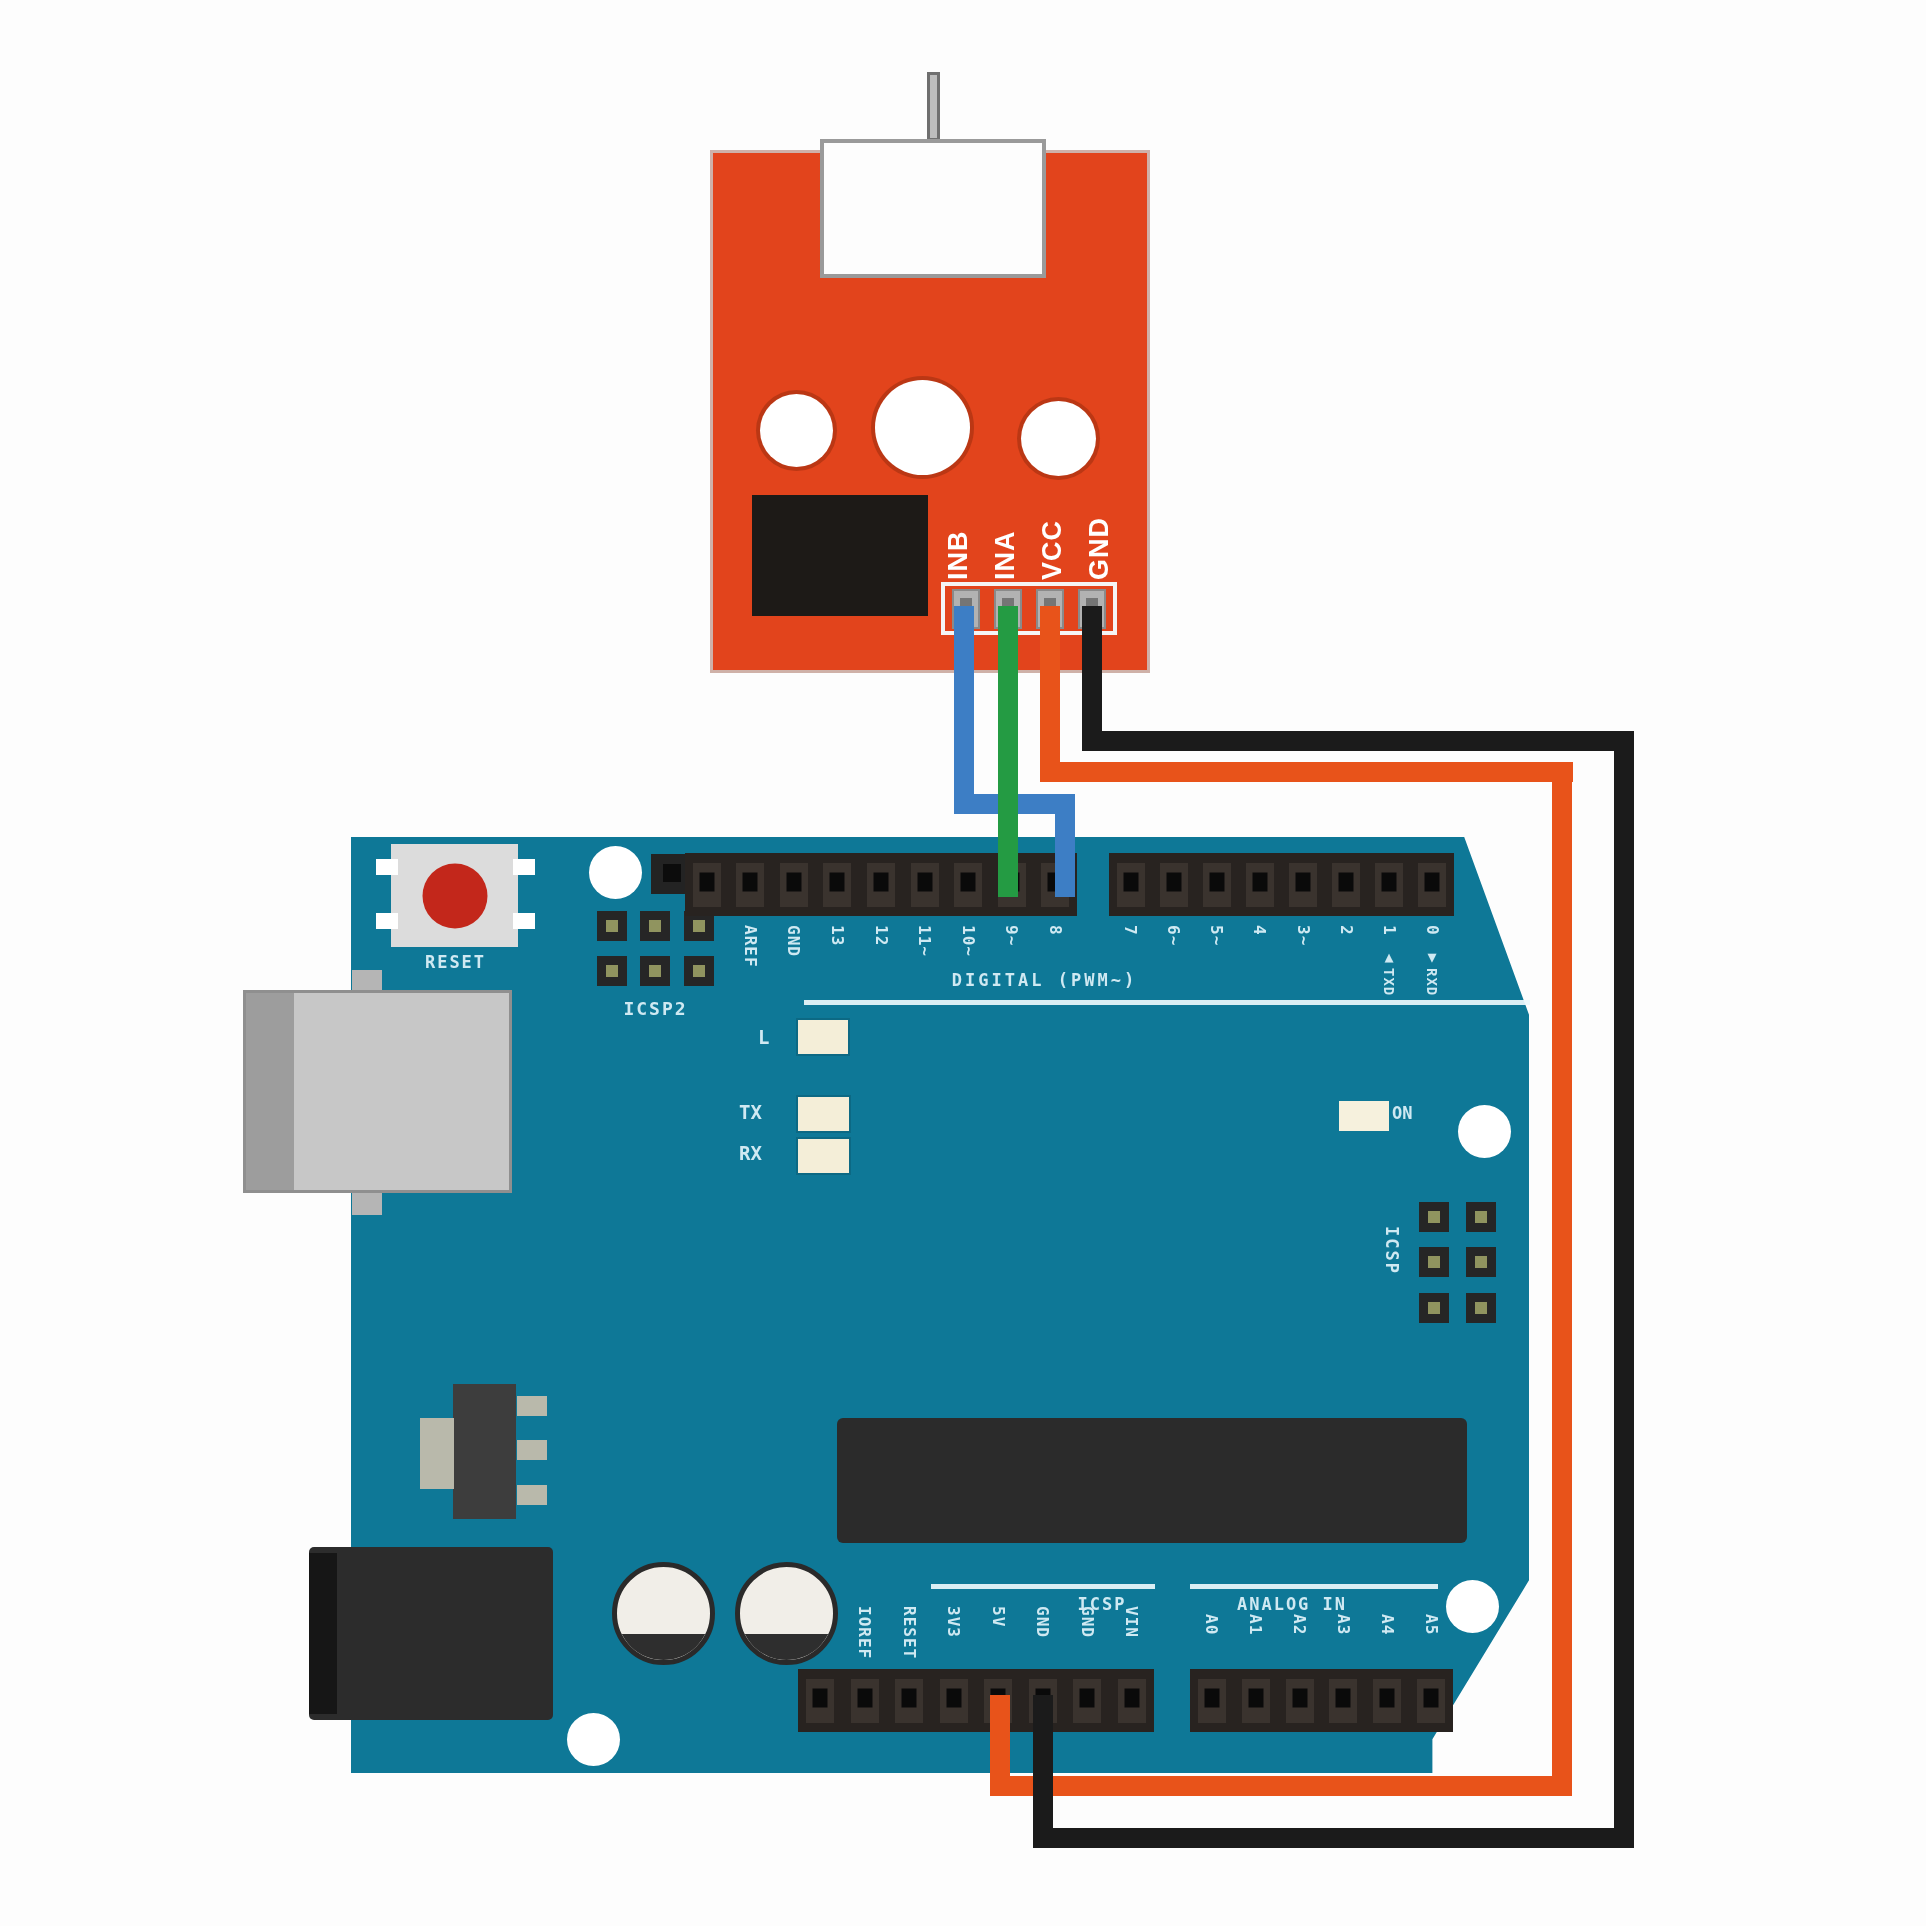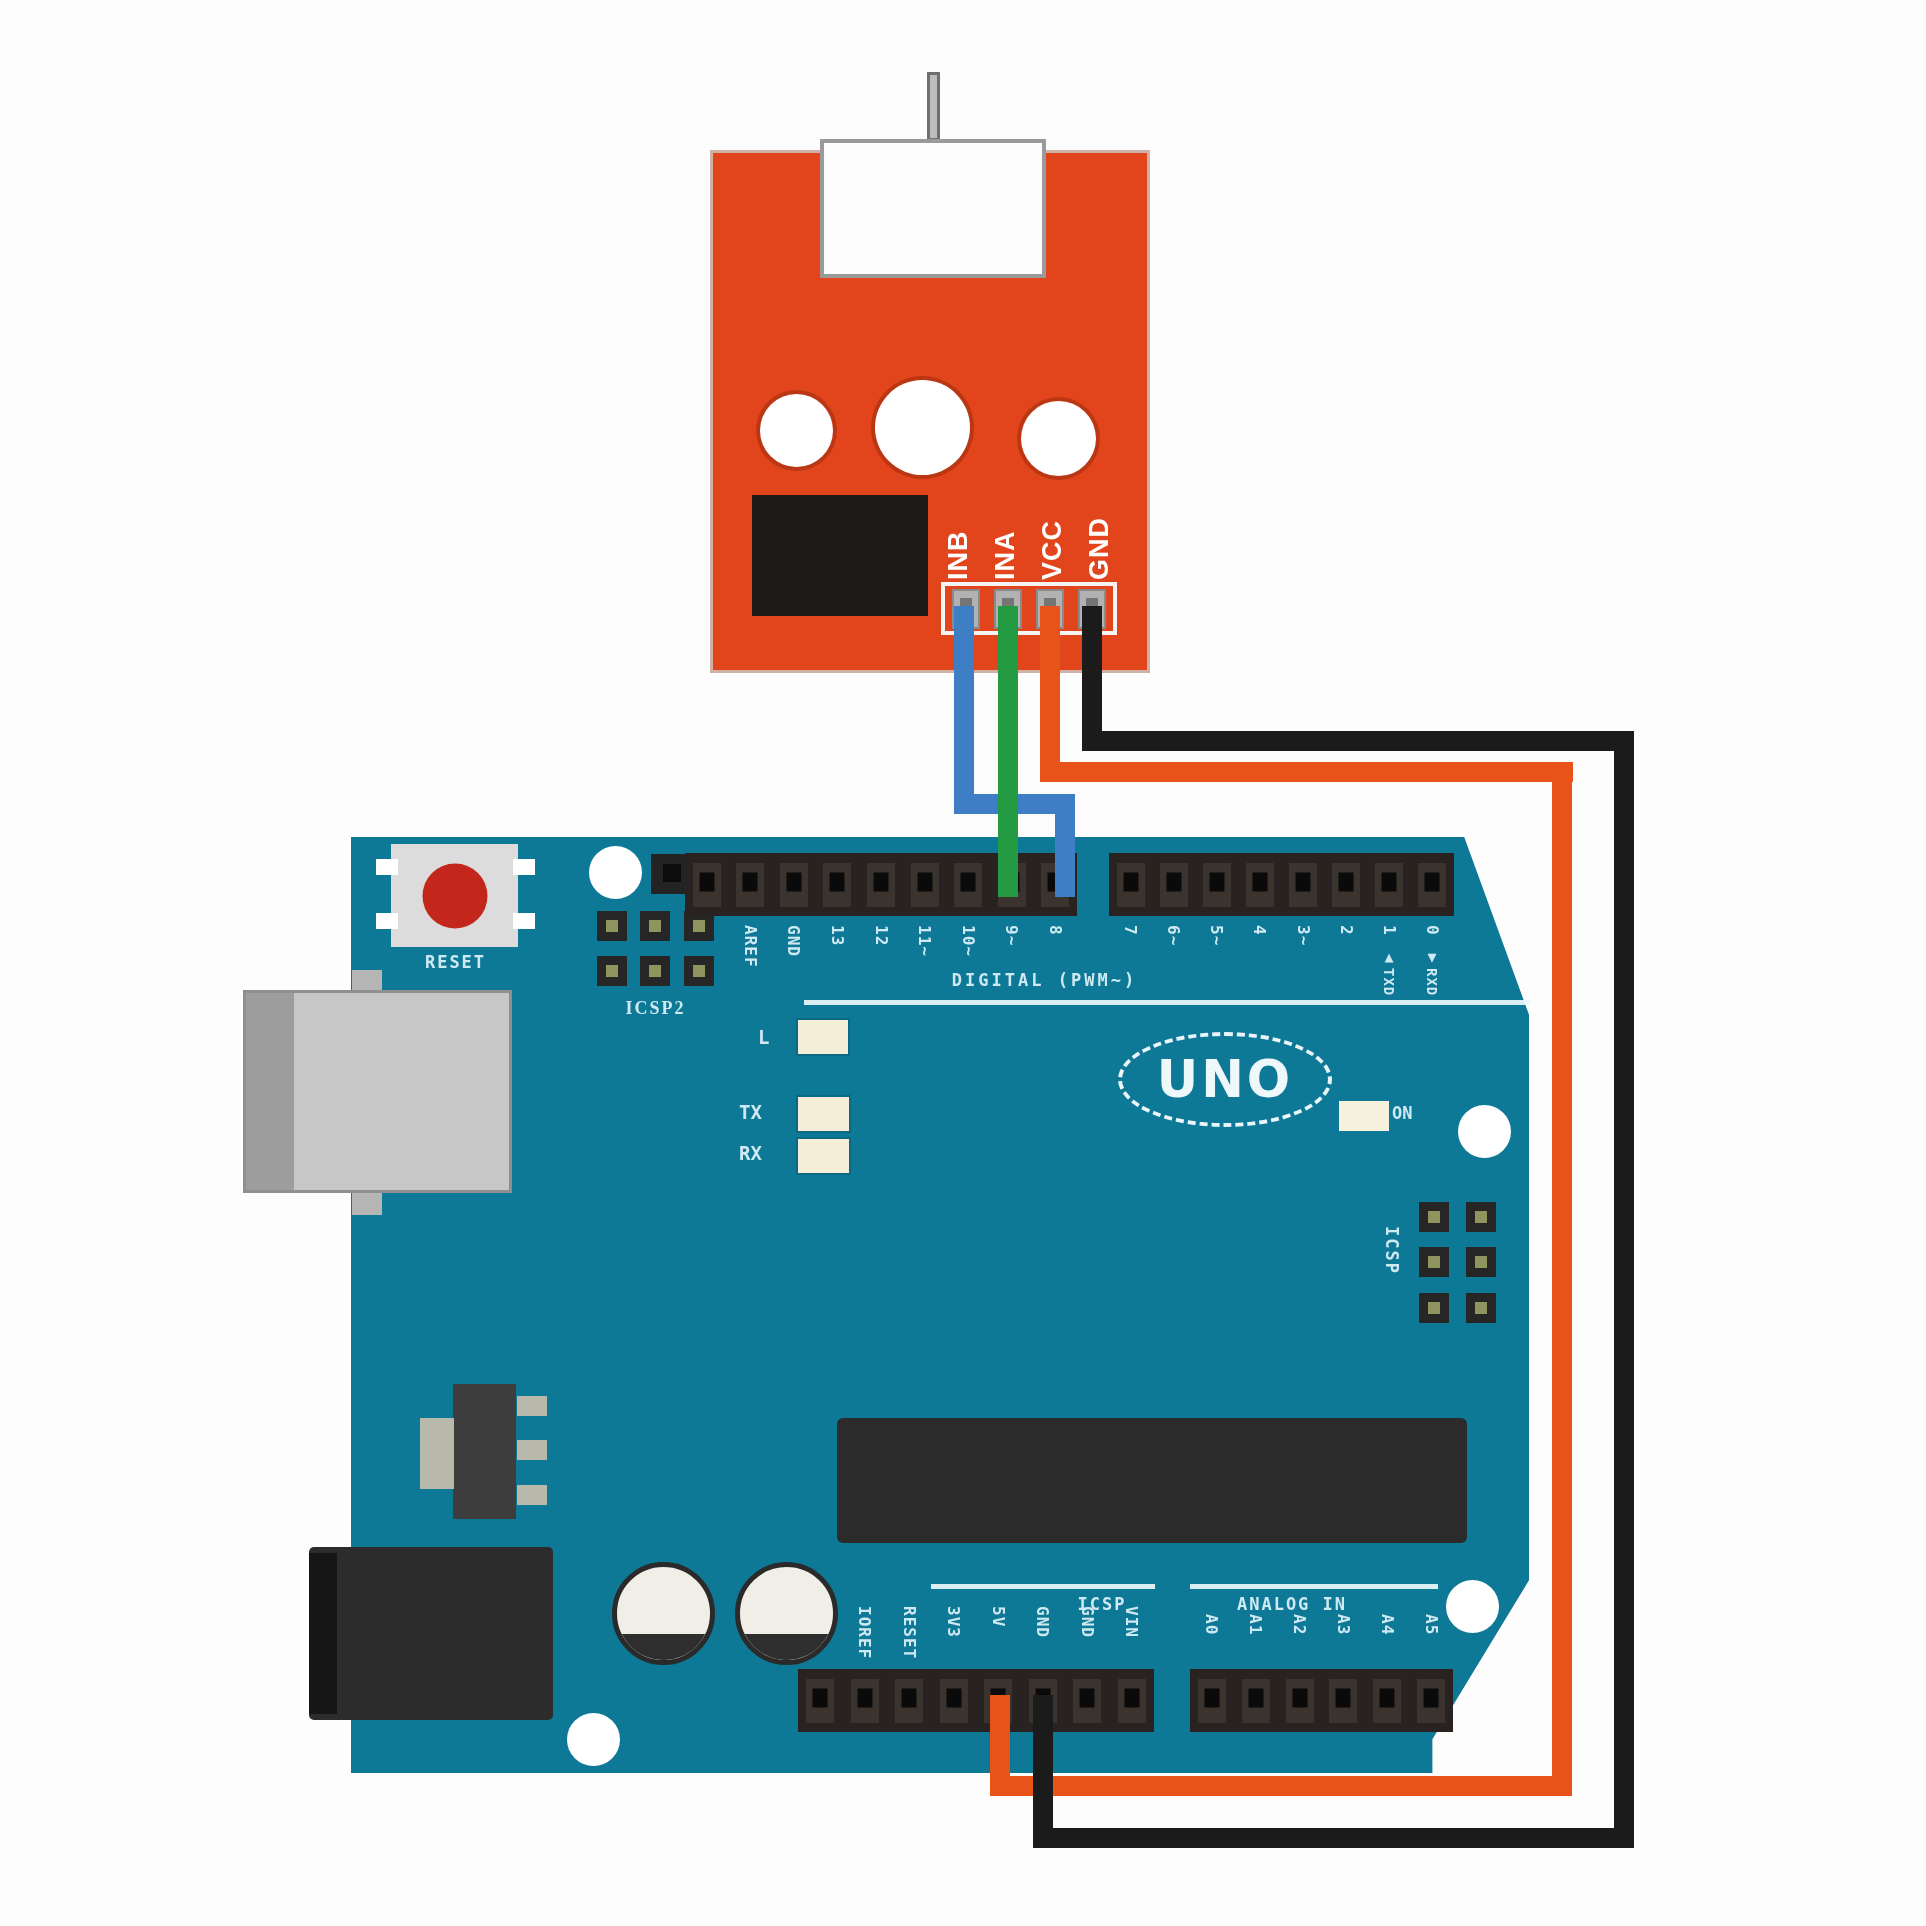--- a/index.html
+++ b/index.html
@@ -51,21 +51,21 @@
   .reset-label{left:394px;top:952px;width:123px;text-align:center;font-size:17px;letter-spacing:2px;}
 
   .icsp-grid{display:grid;z-index:2;}
   .icsp2{left:590px;top:903px;width:131px;height:91px;grid-template-rows:repeat(2,1fr);grid-template-columns:repeat(3,1fr);}
   .icspr{left:1410px;top:1194px;width:95px;height:137px;grid-template-rows:repeat(3,1fr);grid-template-columns:repeat(2,1fr);}
   .ipin{position:relative;}
   .ipin::before{content:'';position:absolute;left:50%;top:50%;transform:translate(-50%,-50%);
                 width:30px;height:30px;background:#262626;}
   .ipin::after{content:'';position:absolute;left:50%;top:50%;transform:translate(-50%,-50%);
                width:12px;height:12px;background:#90945f;}
-  .icsp2-label{left:582px;top:998px;width:147px;text-align:center;font-size:18px;letter-spacing:2px;font-family:Liberation Serif, serif;}
+  .icsp2-label{left:582px;top:998px;width:147px;text-align:center;font-size:18px;letter-spacing:2px;}
   .icspr-label{left:1372px;top:1226px;width:30px;writing-mode:vertical-rl;font-size:17px;letter-spacing:2px;}
 
   .small-comp{left:651px;top:854px;width:83px;height:40px;background:#232323;z-index:2;}
   .small-comp::before,.small-comp::after{content:'';position:absolute;top:10px;width:18px;height:18px;background:#0c0c0c;}
   .small-comp::before{left:12px;} .small-comp::after{right:12px;}
 
   .led{background:#f4eed8;box-shadow:0 0 0 2px rgba(0,0,0,.12);z-index:2;}
   .led-l{left:798px;top:1020px;width:50px;height:34px;}
   .led-tx{left:798px;top:1097px;width:51px;height:34px;}
   .led-rx{left:798px;top:1139px;width:51px;height:34px;}
@@ -191,23 +191,20 @@
   <div class="abs led led-l"></div>
   <div class="abs led led-tx"></div>
   <div class="abs led led-rx"></div>
   <div class="abs silk led-label lab-l">L</div>
   <div class="abs silk led-label lab-tx">TX</div>
   <div class="abs silk led-label lab-rx">RX</div>
 
   <div class="abs line line-top"></div>
   <div class="abs silk digital-title">DIGITAL (PWM~)</div>
 
-  <div class="abs uno-oval">
-    <span class="uno-text">UNO</span>
-  </div>
   <div class="abs on-led"></div>
   <div class="abs silk on-label">ON</div>
 
   <div class="abs atmega"></div>
   <div class="abs regulator"></div>
   <div class="abs reg-tab" style="left:420px;top:1418px;width:34px;height:71px;"></div>
   <div class="abs reg-tab" style="left:517px;top:1396px;width:30px;height:20px;"></div>
   <div class="abs reg-tab" style="left:517px;top:1440px;width:30px;height:20px;"></div>
   <div class="abs reg-tab" style="left:517px;top:1485px;width:30px;height:20px;"></div>
   <div class="abs cap cap1"></div>

